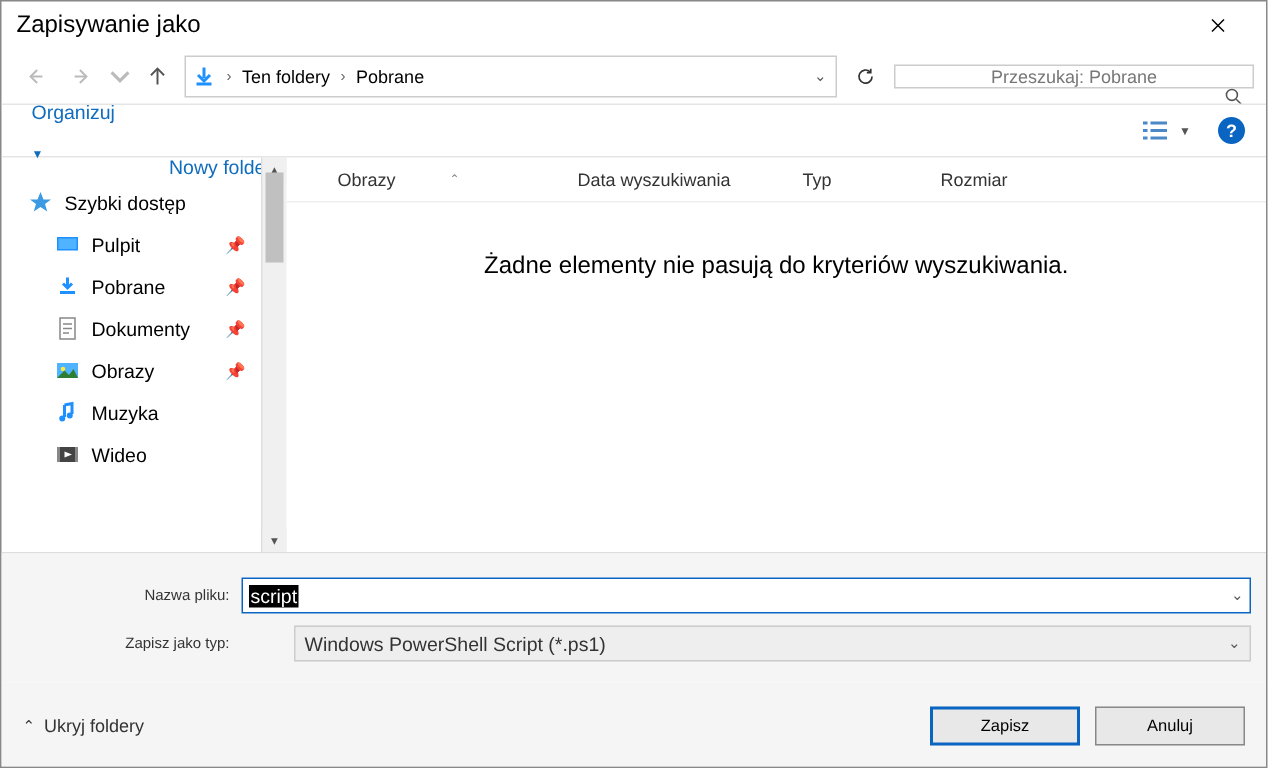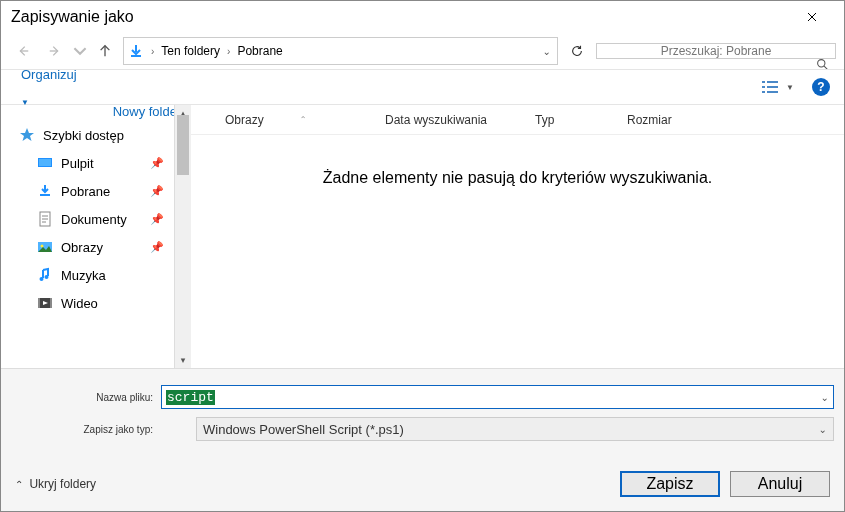--- a/index.html
+++ b/index.html
@@ -45,28 +45,28 @@
   .col.name { width:160px; }
   .col.date { width:150px; }
   .col.type { width:92px; }
   .col.size { width:100px; }
   .sortcaret { font-size:8px; color:#888; }
   .empty { flex:1; padding-top:34px; text-align:center; color:#000000; font-size:16px; }
   .bottomform { padding:14px 10px 8px 10px; background:#f5f5f5; }
   .formrow { display:flex; align-items:center; height:28px; margin-bottom:4px; }
   .formlabel { width:150px; text-align:right; padding-right:8px; font-size:10px; color:#333; }
   .filename { flex:1; height:24px; border:1px solid #0a64c2; background:#fff; padding:0 4px; font-size:13px; display:flex; align-items:center; }
-  .filename .sel { background:#15803d; color:#fff; padding:0 1px;font-family:Liberation Mono, monospace; }
+  .filename .sel { background:#000000; color:#fff; padding:0 1px; }
   .filename .drop { margin-left:auto; font-size:10px; color:#555; }
   .filetype { flex:1; height:24px; border:1px solid #ccc; background:#eee; padding:0 6px; font-size:13px; display:flex; align-items:center; color:#333;margin-left:35px; }
   .filetype .drop { margin-left:auto; font-size:10px; color:#555; }
   .footer { display:flex; align-items:center; padding:16px 14px 14px 14px; background:#f5f5f5; }
   .hidefolds { display:flex; align-items:center; gap:6px; font-size:12px; color:#333; }
   .footer .spacer { flex:1; }
-  .btn { width:100px; height:26px; border:1px solid #888; background:#e8e8e8; font-size:16px; display:flex; align-items:center; justify-content:center; margin-left:10px; }
+  .btn { width:100px; height:26px; border:1px solid #888; background:#e8e8e8; font-size:11px; display:flex; align-items:center; justify-content:center; margin-left:10px; }
   .btn.primary { border:2px solid #0a64c2; background:#e8e8e8; }
 </style>
 </head>
 <body>
 
 <div class="titlebar">
   <div class="title">Zapisywanie jako</div>
   <div class="close">
     <svg viewBox="0 0 10 10">
         <path d="M1 1 L9 9 M9 1 L1 9" stroke="#000" stroke-width="1" fill="none"></path>

